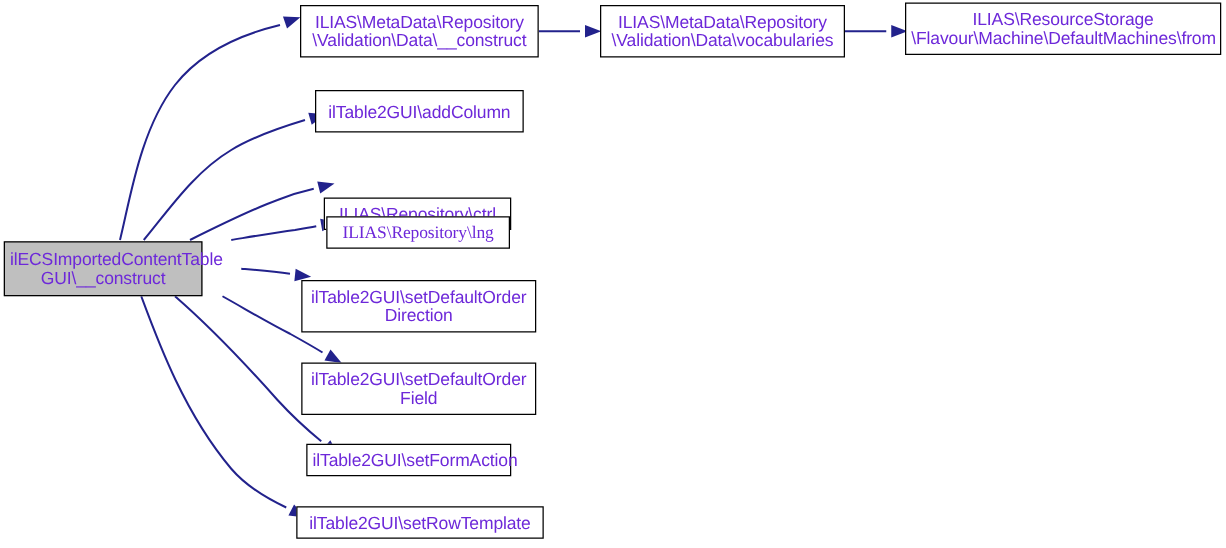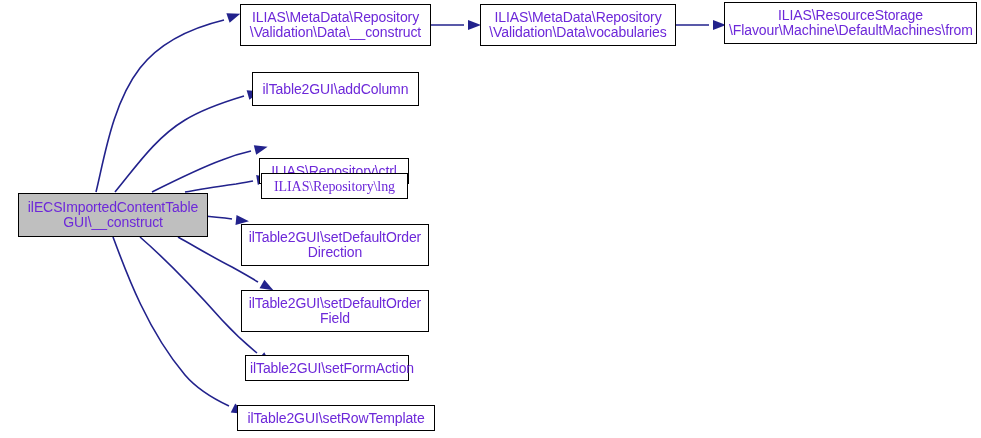--- a/index.html
+++ b/index.html
@@ -79,21 +79,21 @@
         <polygon points="0,-5 13,0 0,5" fill="#22228c" transform="translate(236,220) rotate(6)"></polygon>
         <polygon points="0,-5 13,0 0,5" fill="#22228c" transform="translate(262,284) rotate(29)"></polygon>
         <polygon points="0,-5 13,0 0,5" fill="#22228c" transform="translate(261,356) rotate(41)"></polygon>
         <polygon points="0,-5 13,0 0,5" fill="#22228c" transform="translate(233,408) rotate(27)"></polygon>
         <polygon points="0,-5 13,0 0,5" fill="#22228c" transform="translate(468,25) rotate(0)"></polygon>
         <polygon points="0,-5 13,0 0,5" fill="#22228c" transform="translate(713,25) rotate(0)"></polygon>
       </g>
   </svg>
 
   <div id="node-layer">
-      <div class="node-box highlight" style="left: 18px; top: 193px; width: 190px; height: 44px;"><span class="node-label">ilECSImportedContentTable
+      <div class="node-box highlight" style="left: 3px; top: 193px; width: 159px; height: 44px;"><span class="node-label">ilECSImportedContentTable
 GUI\__construct</span></div>
       <div class="node-box" style="left: 240px; top: 4px; width: 191px; height: 42px;"><span class="node-label">ILIAS\MetaData\Repository
 \Validation\Data\__construct</span></div>
       <div class="node-box" style="left: 252px; top: 72px; width: 167px; height: 34px;"><span class="node-label">ilTable2GUI\addColumn</span></div>
       <div class="node-box" style="left: 259px; top: 123px; width: 150px; height: 26px; margin-top: 35px;"><span class="node-label">ILIAS\Repository\ctrl</span></div>
       <div class="node-box" style="left: 261px; top: 173px; width: 147px; height: 26px; font-family: Liberation Serif, serif;"><span class="node-label">ILIAS\Repository\lng</span></div>
       <div class="node-box" style="left: 241px; top: 224px; width: 188px; height: 42px;"><span class="node-label">ilTable2GUI\setDefaultOrder
 Direction</span></div>
       <div class="node-box" style="left: 241px; top: 290px; width: 188px; height: 42px;"><span class="node-label">ilTable2GUI\setDefaultOrder
 Field</span></div>

